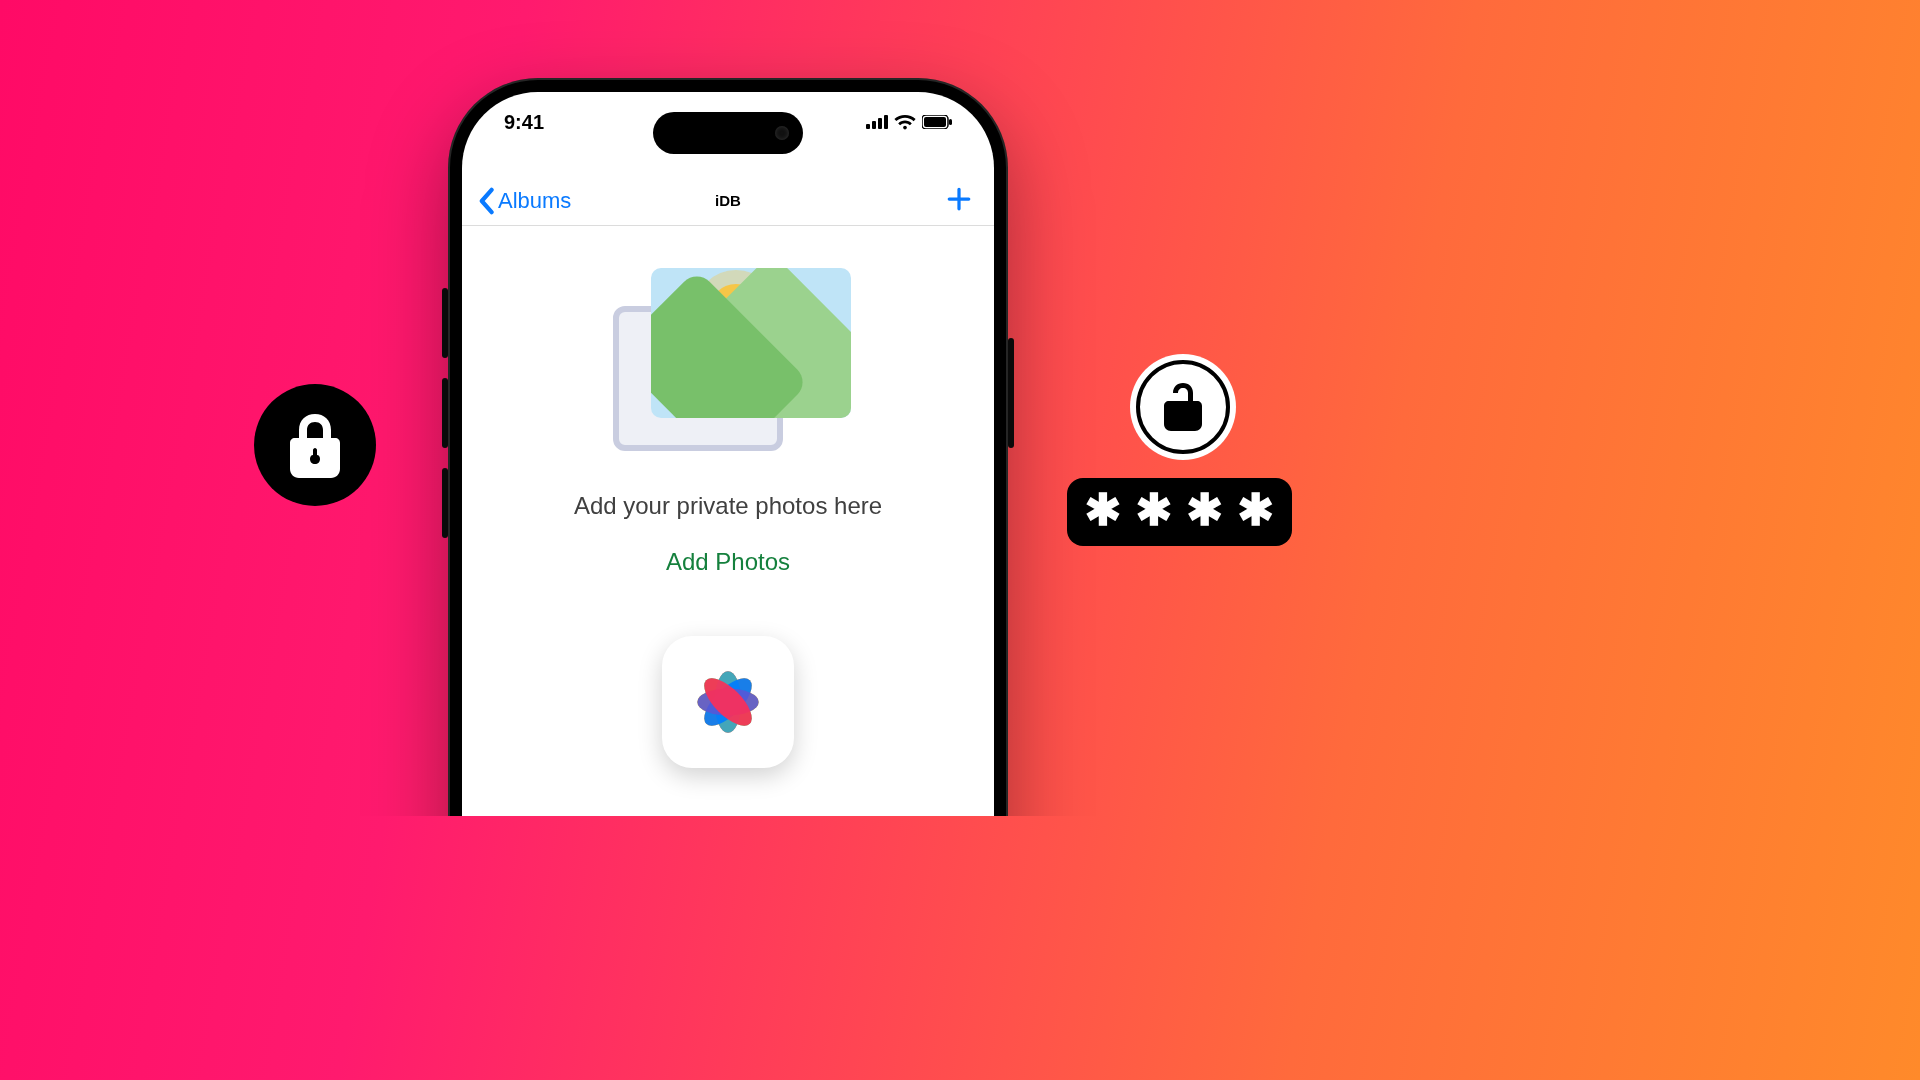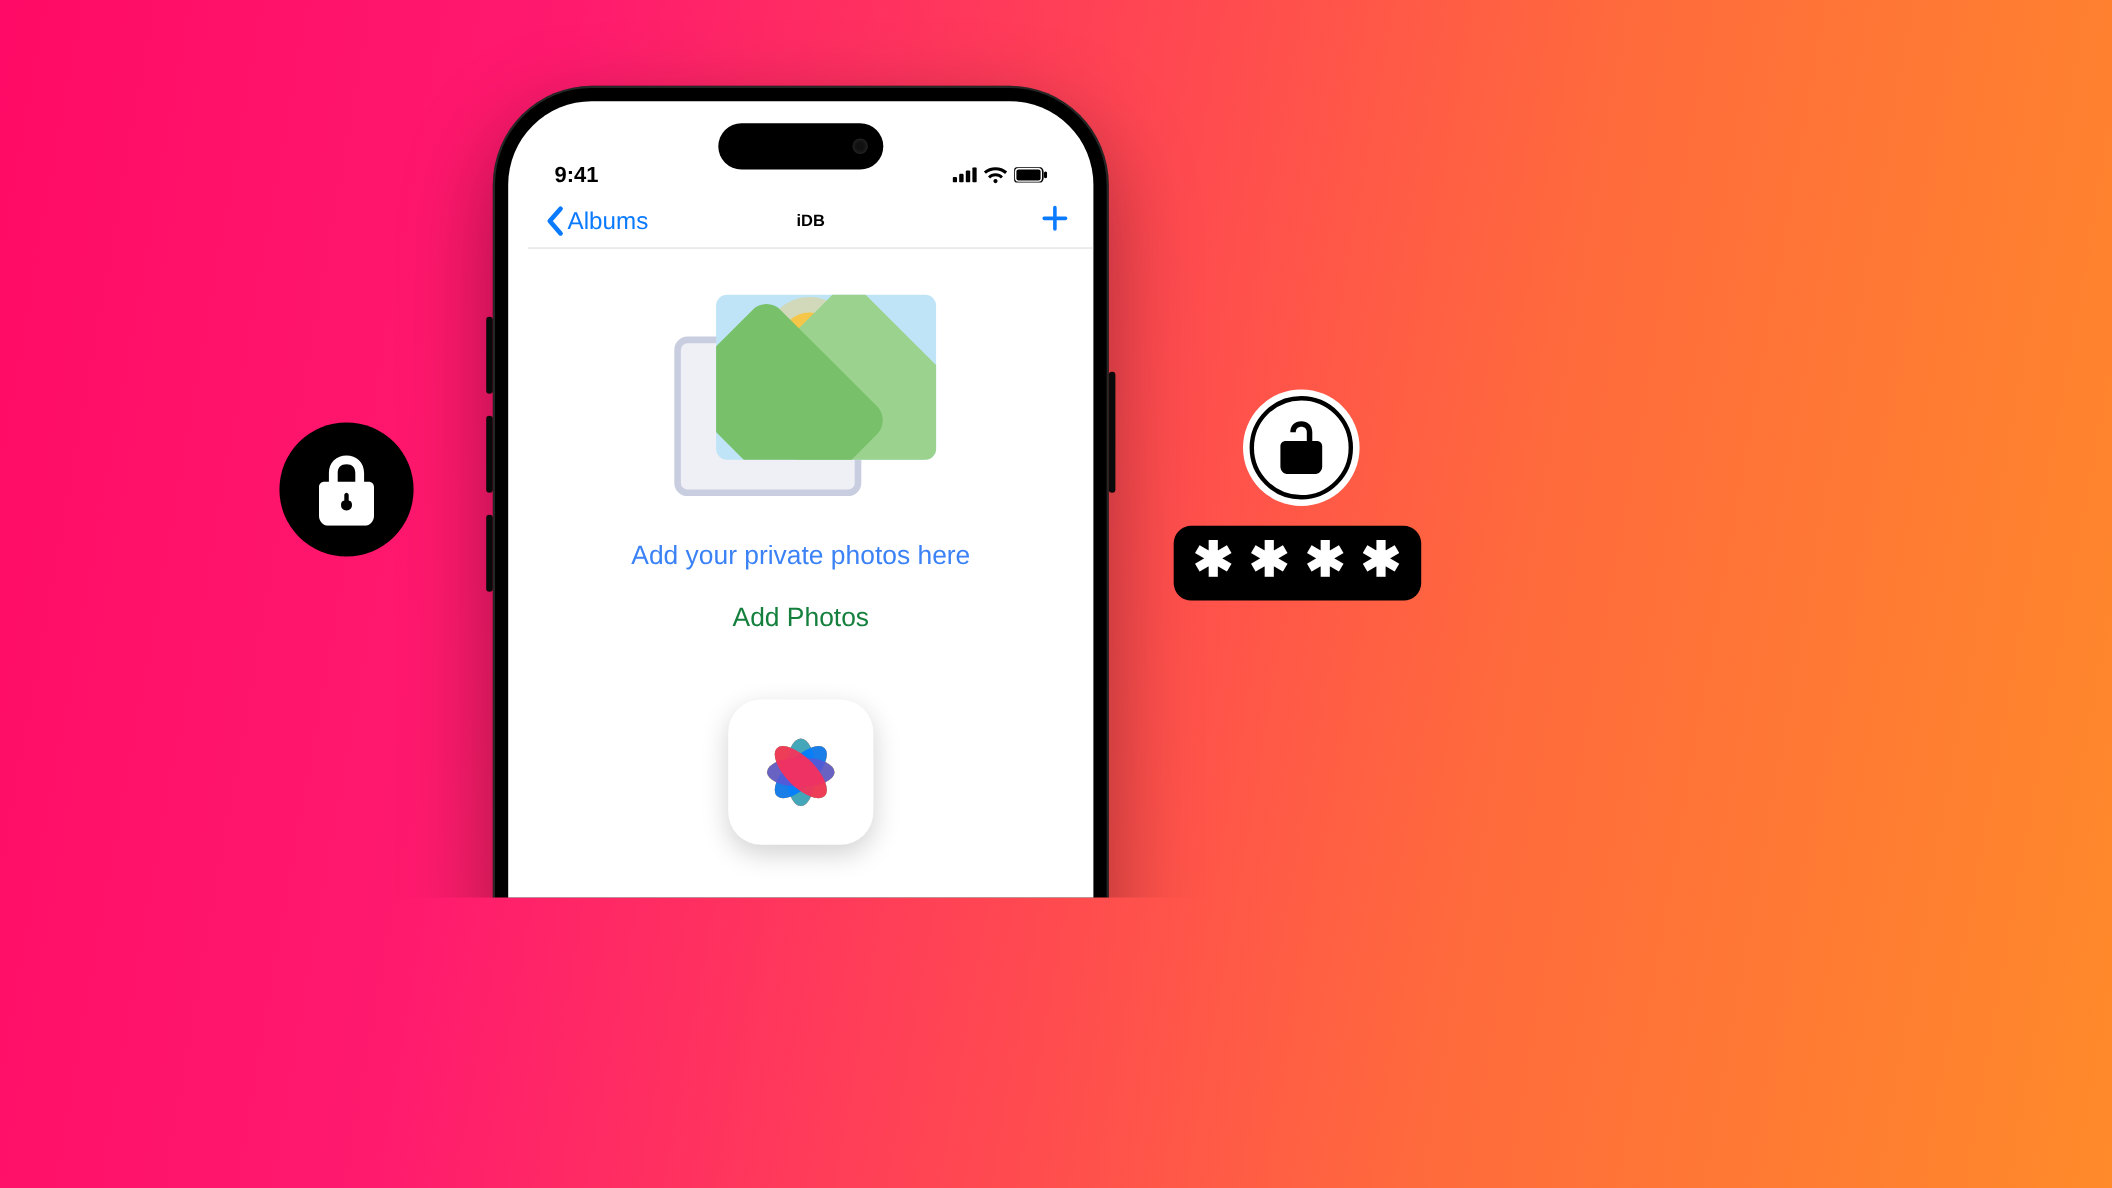--- a/index.html
+++ b/index.html
@@ -77,30 +77,29 @@
     top: 0; left: 0; right: 0;
     height: 60px;
     display: flex;
     align-items: center;
     justify-content: space-between;
     padding: 0 42px;
     z-index: 15;
     font-weight: 600;
     font-size: 20px;
     color: #000;
-    margin-top: 37px;
   }
   .status-right { display: flex; align-items: center; gap: 6px; }
   .status-right svg { display: block; }
 
   
   .navbar {
     position: absolute;
     top: 84px;
-    left: 18px; right: 0;
+    left: 0; right: 0;
     height: 50px;
     display: flex;
     align-items: center;
     justify-content: center;
     border-bottom: 1px solid #dcdcdc;
   }
   .nav-back {
     position: absolute;
     left: 14px;
     top: 50%;
@@ -182,21 +181,21 @@
     position: absolute;
     right: -30px; bottom: -30px;
     width: 190px; height: 150px;
     background: #9bd28e;
     transform: rotate(45deg);
     border-radius: 22px;
   }
 
   .empty-text {
     font-size: 24px;
-    color: #3b82f6;
+    color: #404040;
     margin-bottom: 28px;
     font-weight: 400;
   }
   .add-photos {
     font-size: 24px;
     color: #15803d;
     cursor: pointer;
     font-weight: 400;
     margin-bottom: 60px;
   }

